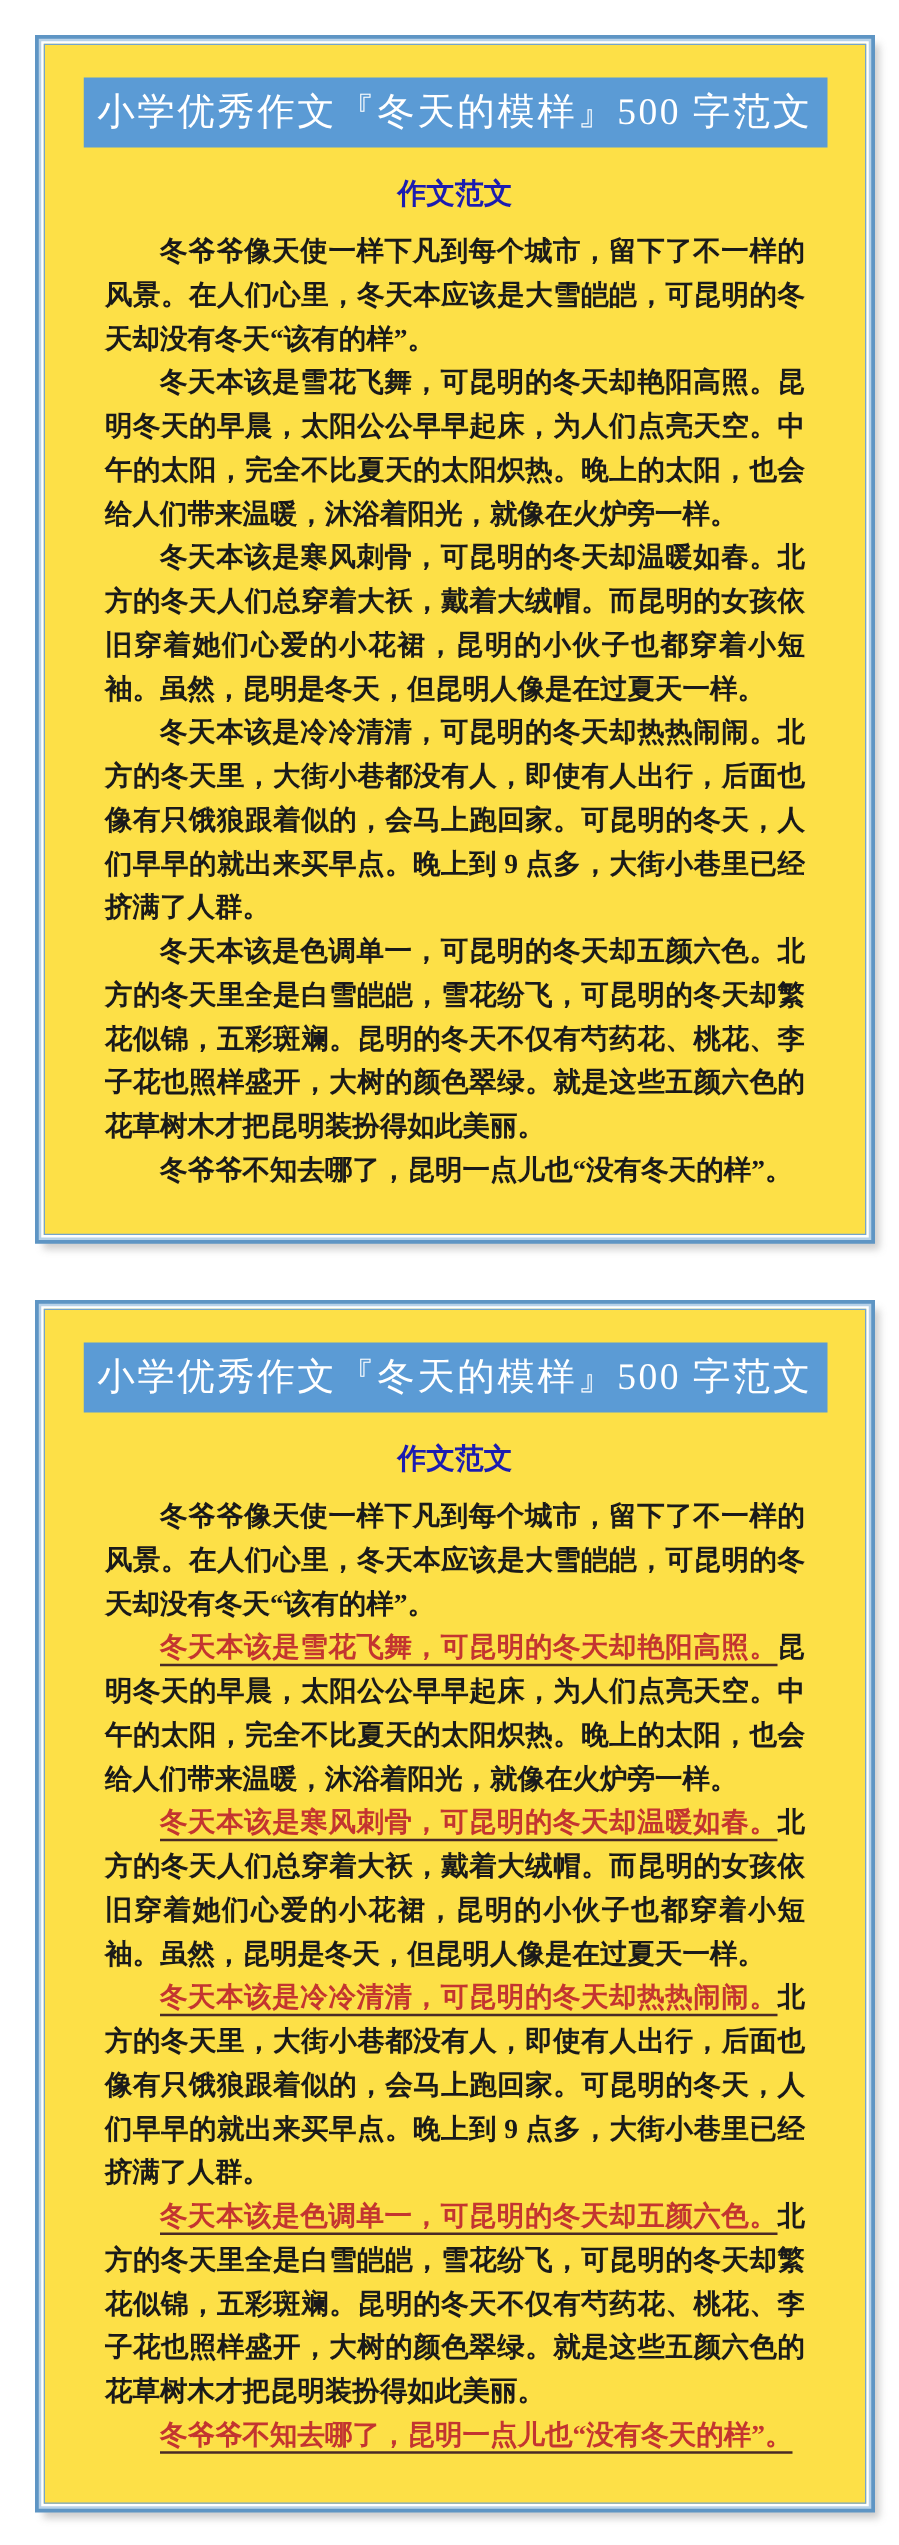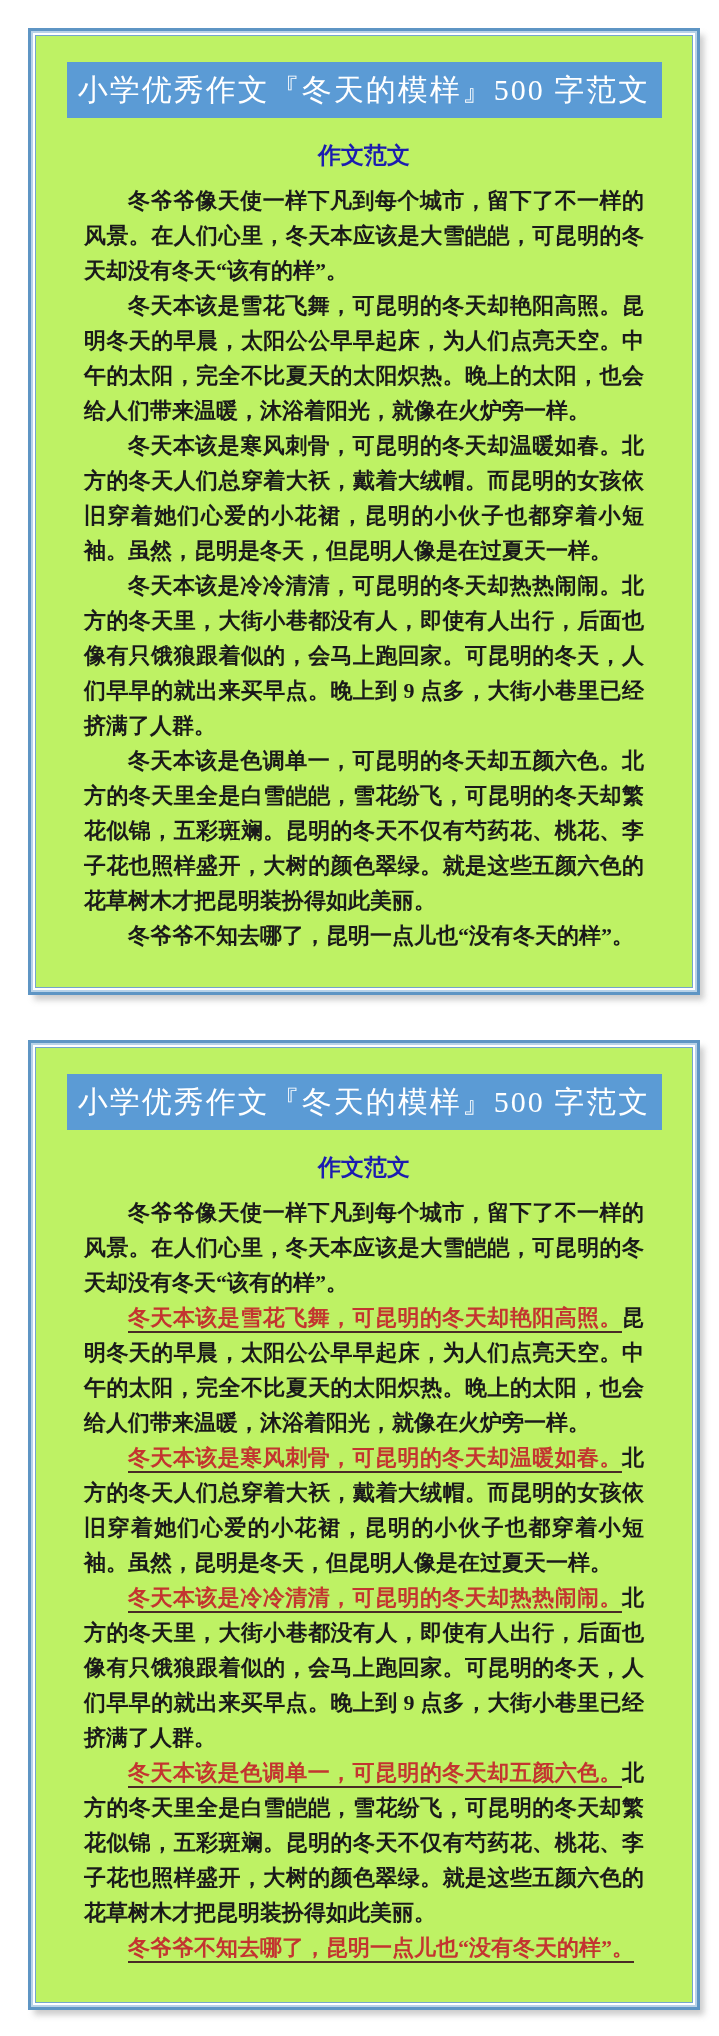--- a/index.html
+++ b/index.html
@@ -12,21 +12,21 @@
     height: 2036px;
     position: relative;
     overflow: hidden;
     font-family: "Liberation Serif", "DejaVu Serif", serif;
   }
   .panel {
     position: absolute;
     left: 35px;
     width: 658px;
     box-sizing: border-box;
-    background: #bef264;
+    background: #fde047;
     border: 1px solid #74a5cd;
     box-shadow:
       0 0 0 2px #ffffff,
       0 0 0 4px #b8d2e8,
       0 0 0 7px #5e95c4,
       5px 6px 6px 6px rgba(110,110,110,0.35);
   }
   .panel--plain    { top: 35px;   height: 953px; }
   .panel--annotated{ top: 1047px; height: 956px; }
 
@@ -43,21 +43,21 @@
     font-family: "Liberation Serif", "DejaVu Serif", serif;
     white-space: nowrap;
   }
   .subtitle {
     margin-top: 23px;
     text-align: center;
     color: #1c1cb0;
     font-size: 23px;
     font-weight: bold;
     line-height: 30px;
-    font-family: Liberation Serif, serif;
+    font-family: Liberation Mono, monospace;
   }
   .essay-body {
     margin: 12px 48px 0 48px;
     font-size: 22px;
     line-height: 35px;
     color: #1a1a1a;
     text-align: justify;
   }
   .essay-body p {
     margin: 0;

